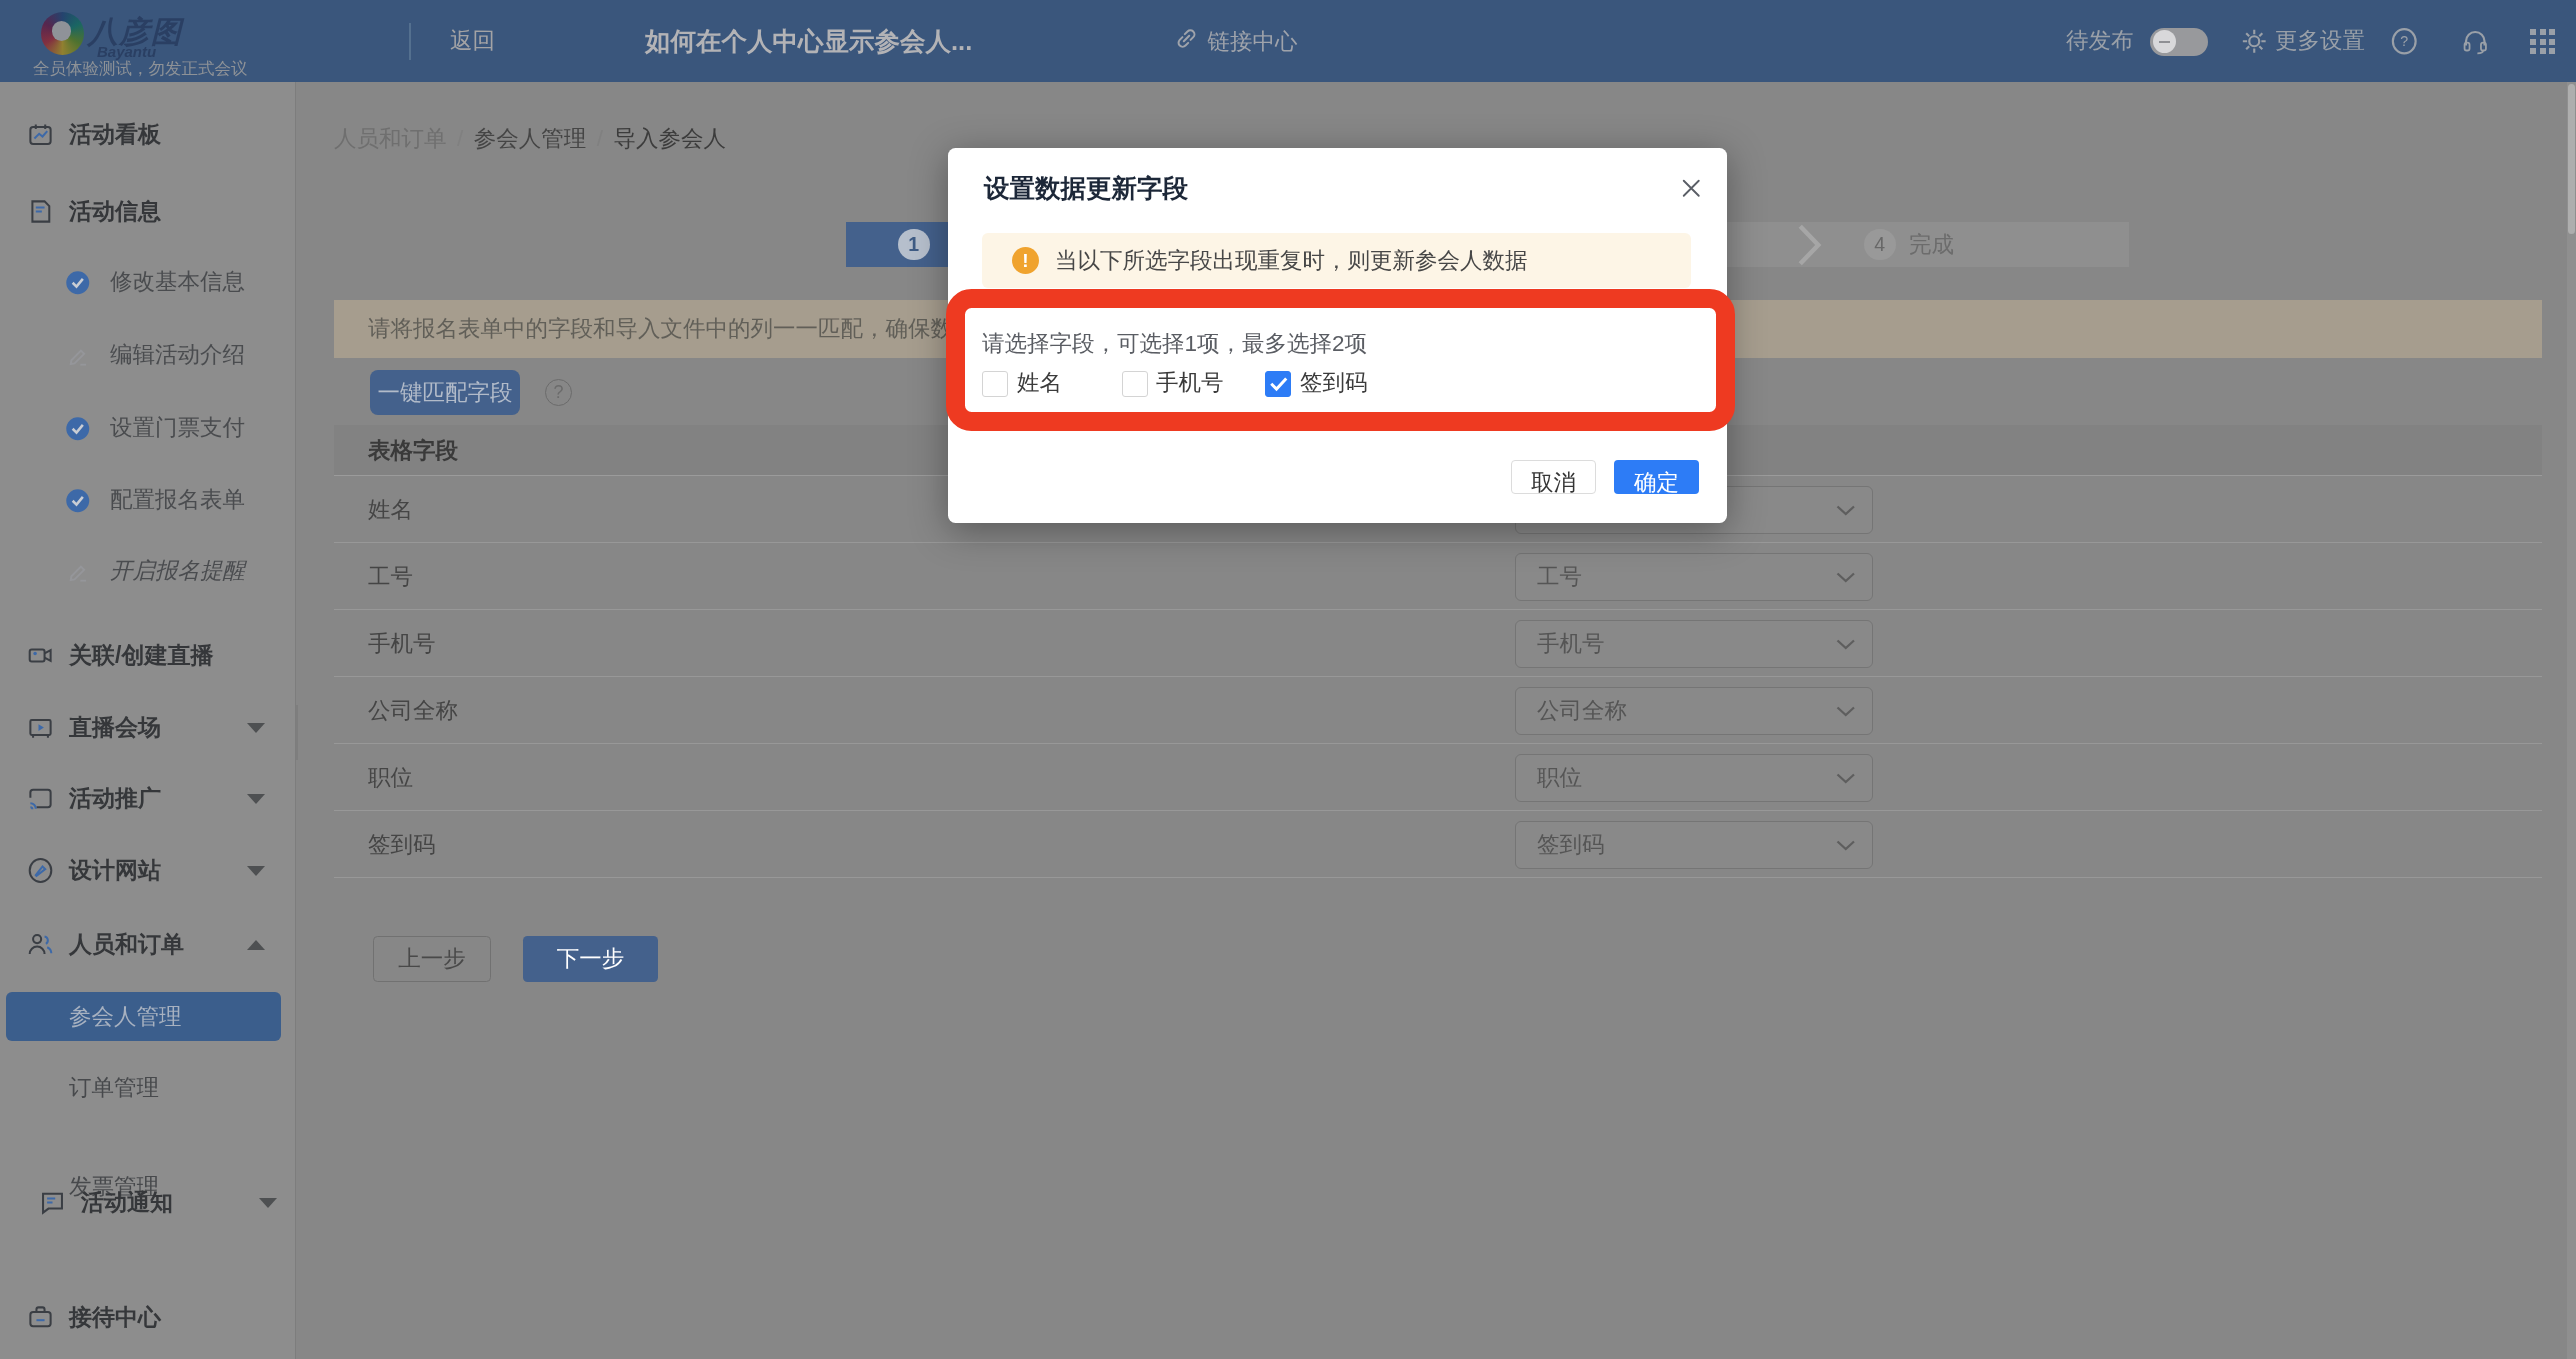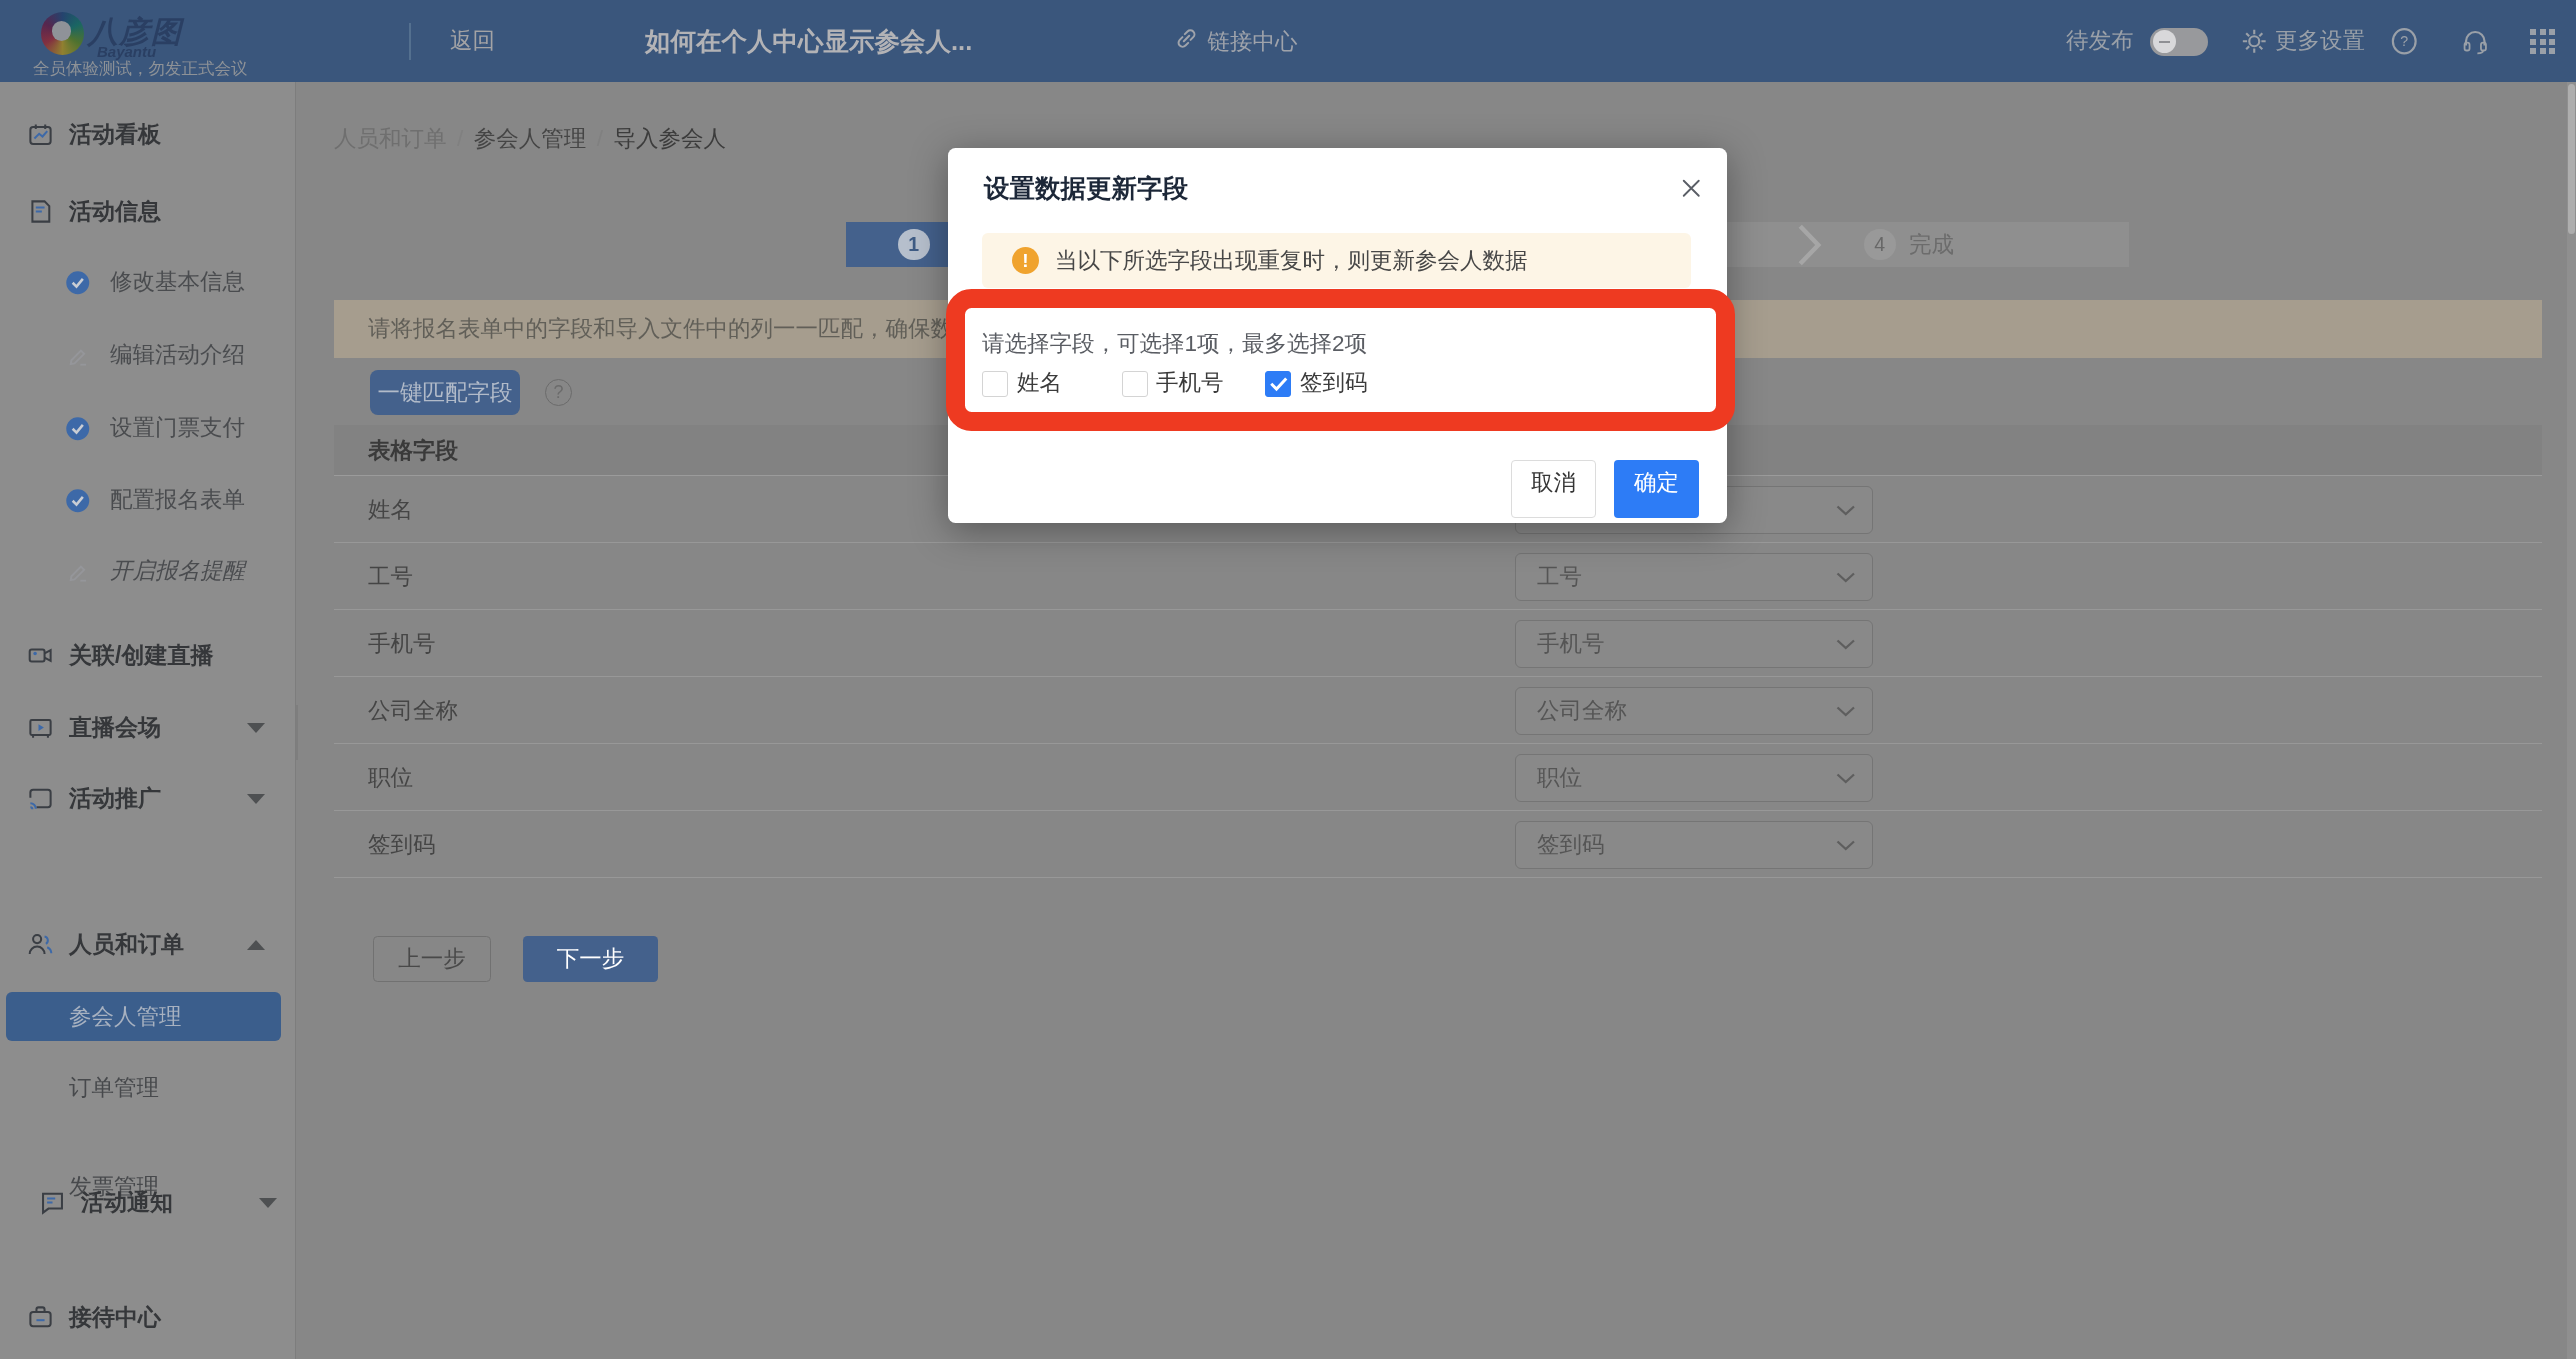--- a/index.html
+++ b/index.html
@@ -98,21 +98,21 @@
   #modal-close { position:absolute; left:729px; top:25.5px; width:28.5px; height:28.5px; cursor:pointer; }
   #modal-banner { position:absolute; left:34px; top:85px; width:709px; height:55px; background:#fdf5e6; border-radius:6px; }
   #modal-banner .warn-ic { position:absolute; left:30px; top:14.2px; width:27px; height:27px; border-radius:50%;
     background:#f0a32e; color:#ffffff; font-size:19px; font-weight:bold; text-align:center; line-height:27px; }
   #modal-banner span { position:absolute; left:73px; top:0; height:55px; line-height:55px; font-size:22.5px; color:#474747; }
   #modal-instruction { position:absolute; left:34px; top:180px; font-size:22.5px; color:#5a5d63; }
   .mc-box { position:absolute; top:223px; width:25.5px; height:25.5px; border:1.5px solid #d4d4d4; border-radius:3px; background:#fff; cursor:pointer; }
   .mc-box.checked { background:#2d7cf6; border-color:#2d7cf6; }
   .mc-box svg { position:absolute; left:3px; top:5.2px; }
   .mc-label { position:absolute; top:217px; height:36px; line-height:36px; font-size:22.5px; color:#3b3b3b; cursor:pointer; }
-  .modal-btn { position:absolute; top:312px; height:58px; font-size:22.5px; text-align:center; border-radius:4px; cursor:pointer; }
+  .modal-btn { position:absolute; top:312px; height:34px; font-size:22.5px; text-align:center; border-radius:4px; cursor:pointer; }
   #cancel-btn { left:563px; width:85px; border:1.5px solid #dcdcdc; color:#353535; background:#fff; line-height:43px; }
   #confirm-btn { left:666px; width:85px; background:#2d7cf6; color:#ffffff; line-height:46px; }
 
   #red-annotation { position:absolute; left:946px; top:289px; width:789px; height:142px;
     border:19.5px solid #ee3a21; border-radius:25.5px; z-index:60; pointer-events:none; }
 </style>
 </head>
 <body>
 
 <div id="app">
@@ -252,20 +252,30 @@
       <div class="sb-item" style="top: 690px;">
         <span class="sb-icon">
           <svg viewBox="0 0 40 40">
             <path d="M14 33h17a4 4 0 004-4V11a4 4 0 00-4-4H9a4 4 0 00-4 4v8" fill="none" stroke="#3a3e44" stroke-width="3"></path>
             <path d="M5 27a8 8 0 018 8M5 33a3 3 0 013 3" fill="none" stroke="#3d69a8" stroke-width="3"></path>
           </svg>
         </span>
         <span class="sb-label-top">活动推广</span>
         <span class="sb-arrow-down"></span>
       </div>
+      <div class="sb-item" style="top: 762px;">
+        <span class="sb-icon">
+          <svg viewBox="0 0 40 40">
+            <ellipse cx="20" cy="20" rx="16" ry="17" fill="none" stroke="#3a3e44" stroke-width="3"></ellipse>
+            <path d="M13 27l10-13 4 4-13 10z" fill="none" stroke="#3d69a8" stroke-width="3"></path>
+          </svg>
+        </span>
+        <span class="sb-label-top">设计网站</span>
+        <span class="sb-arrow-down"></span>
+      </div>
       <div class="sb-item" style="top: 836px;">
         <span class="sb-icon">
           <svg viewBox="0 0 40 40">
             <circle cx="15" cy="12" r="6" fill="none" stroke="#3a3e44" stroke-width="3"></circle>
             <path d="M4 34a11 11 0 0122 0" fill="none" stroke="#3a3e44" stroke-width="3"></path>
             <path d="M26 8a6 6 0 012 11M30 24a10 10 0 016 9" fill="none" stroke="#3d69a8" stroke-width="3"></path>
           </svg>
         </span>
         <span class="sb-label-top">人员和订单</span>
         <span class="sb-arrow-up"></span>

